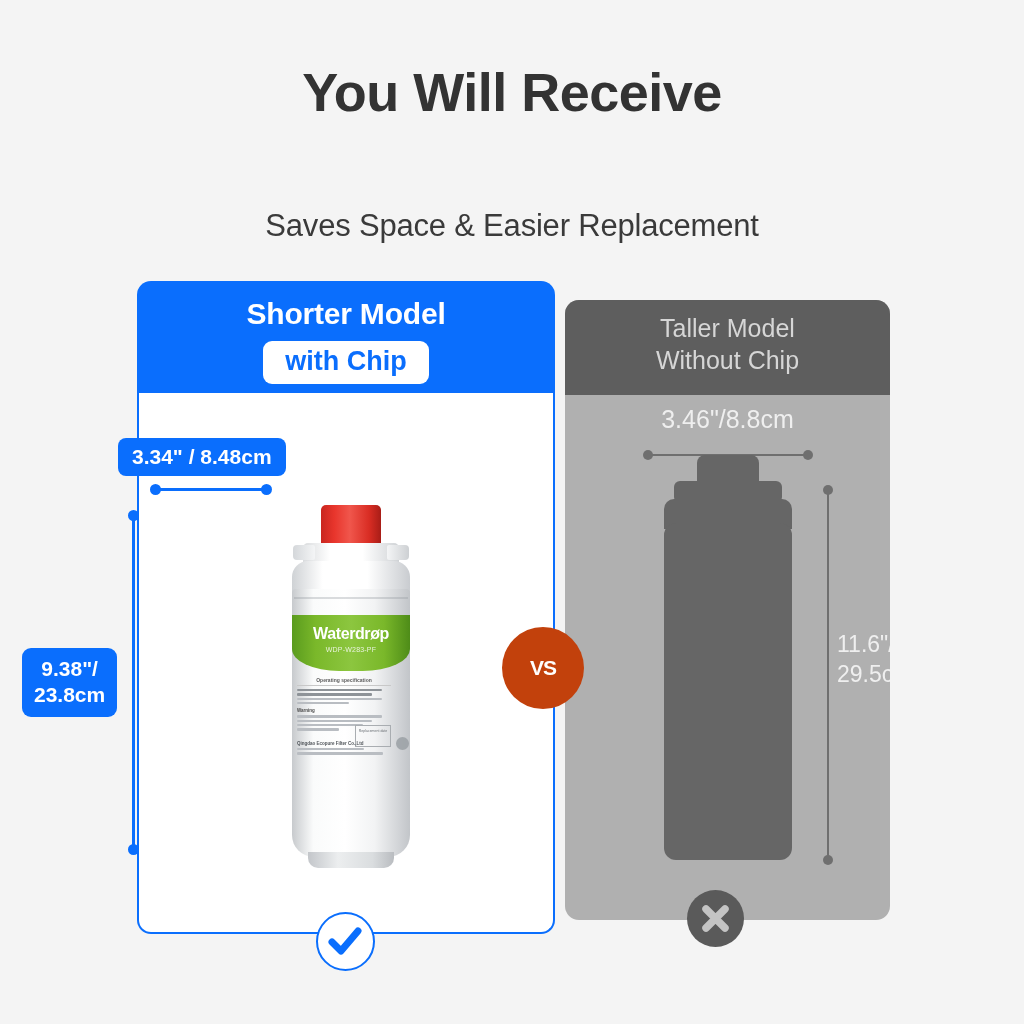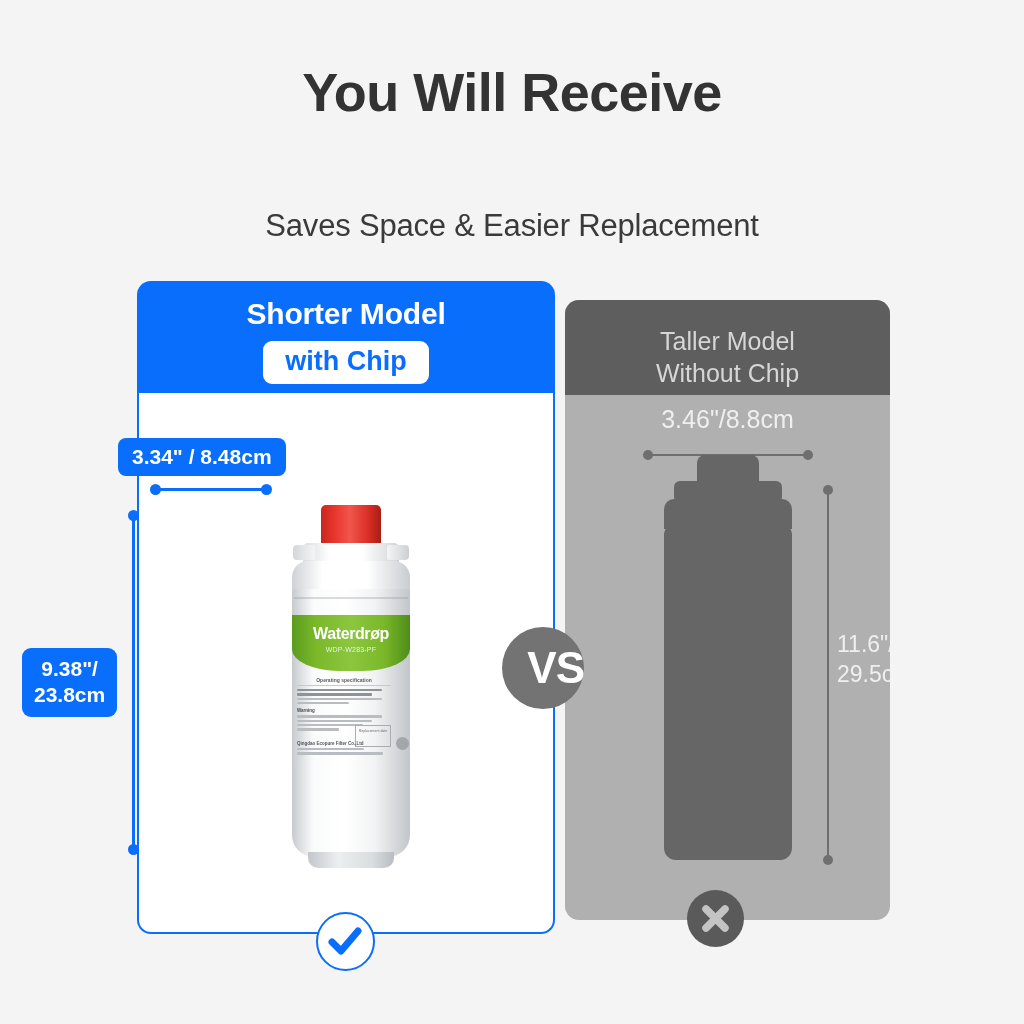--- a/index.html
+++ b/index.html
@@ -61,21 +61,21 @@
     position: absolute;
     left: 0;
     top: 0;
     width: 100%;
     height: 95px;
     background: #5e5e5e;
     color: #d6d6d6;
     text-align: center;
     font-size: 25px;
     line-height: 1.28;
-    padding-top: 25px;
+    padding-top: 12px;
     box-sizing: border-box;
   }
   .gray-width-label {
     position: absolute;
     left: 0;
     top: 105px;
     width: 100%;
     text-align: center;
     color: #efefef;
     font-size: 25px;
@@ -542,25 +542,25 @@
   }
 
   
   .vs-badge {
     position: absolute;
     left: 502px;
     top: 627px;
     width: 82px;
     height: 82px;
     border-radius: 50%;
-    background: #737373;
+    background: #c2410c;
     color: #ffffff;
-    font-size: 44px;
-    font-weight: bold;
-    text-align: right;
+    font-size: 21px;
+    font-weight: bold;
+    text-align: center;
     line-height: 82px;
     letter-spacing: -1px;
     z-index: 8;
   }
 </style>
 </head>
 <body>
 
 <div class="stage">
 

